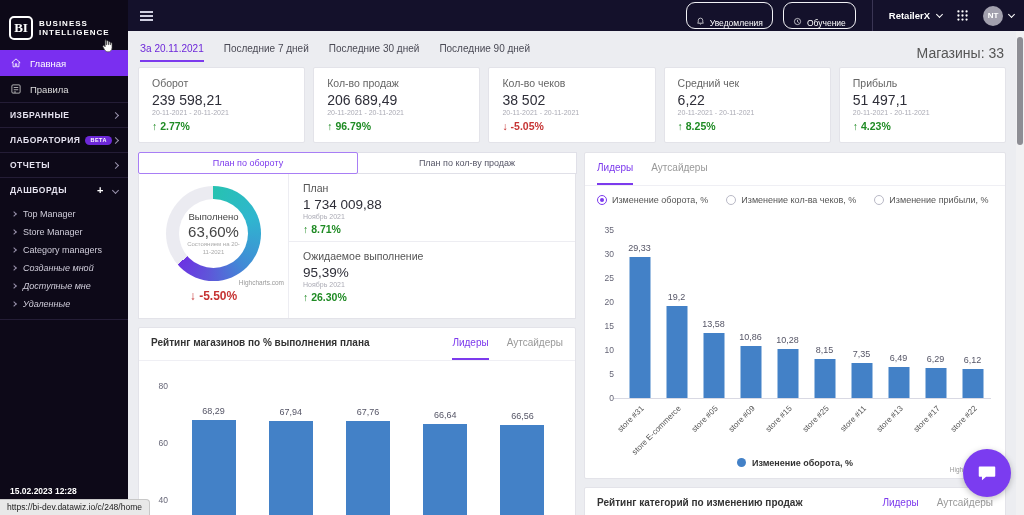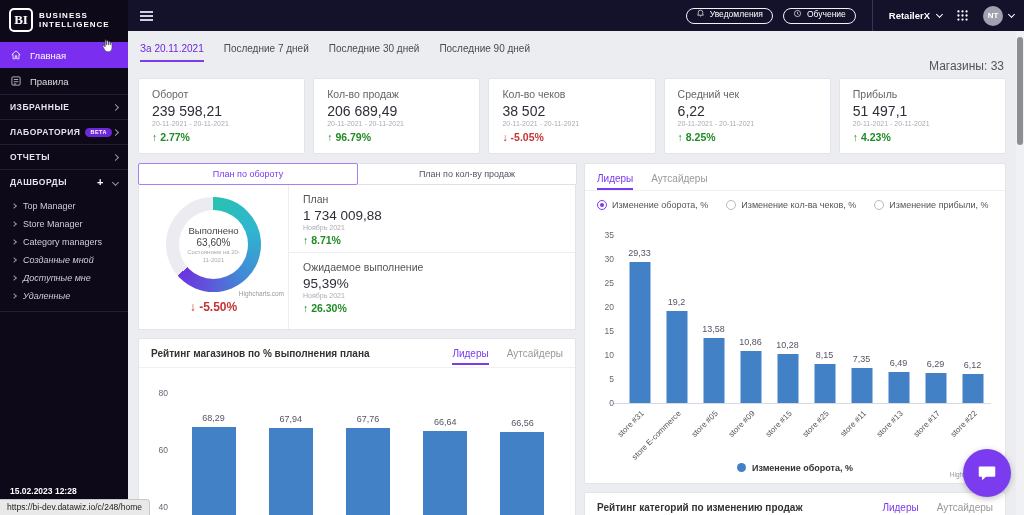--- a/index.html
+++ b/index.html
@@ -2,21 +2,21 @@
 <html style="--bar: #4381c7;"><head>
 <meta charset="utf-8">
 <style>
   * { margin:0; padding:0; box-sizing:border-box; }
   html,body { width:1024px; height:515px; overflow:hidden; }
   body { position:relative; background:#ecedf1; font-family:"Liberation Sans", sans-serif; color:#333; }
   :root { --purple:#7c3aed; --green:#1f8b24; --red:#c63434; --bar:#4381c7; --card-border:#e3e3e9; }
 
   
   .sidebar { position:absolute; left:0; top:0; width:128px; height:515px; background:#0d0918; z-index:6; }
-  .logo { display:flex; align-items:center; gap:6px; padding:8px 9px 10px; }
+  .logo { display:flex; align-items:center; gap:6px; padding:16px 9px 10px; }
   .logo-mark { width:24px; height:24px; border:2px solid #fff; border-radius:5px; color:#fff;
     font-family:"Liberation Serif", serif; font-weight:bold; font-size:13px; display:flex; align-items:center; justify-content:center; }
   .logo-text { color:#fff; font-size:8px; letter-spacing:1px; line-height:1.15; font-weight:bold; }
   .nav-item { display:flex; align-items:center; gap:8px; height:26px; padding:0 10px; color:#ddd; font-size:9.5px; cursor:pointer; }
   .nav-item.active { background:#7a2ff0; color:#fff; }
   .nav-item .icon { width:12px; height:12px; display:inline-flex; }
   .section { display:flex; align-items:center; height:25px; padding:0 10px; color:#e4e1ee; font-size:8.5px; font-weight:bold;
     letter-spacing:.5px; border-top:1px solid #241d36; cursor:pointer; }
   .section:first-of-type { margin-top:6px; }
   .beta { background:#6d28d9; color:#fff; font-size:5.5px; font-weight:bold; padding:1.5px 5px; border-radius:6px; margin-left:5px; letter-spacing:.5px; }
@@ -31,40 +31,40 @@
   .side-footer { position:absolute; left:10px; bottom:8px; }
   .upd-time { color:#fff; font-size:8.5px; font-weight:bold; }
   .upd-note { color:#a79fbc; font-size:8px; font-style:italic; margin-top:2px; white-space:nowrap; }
   .url-preview { position:absolute; left:0; bottom:0; z-index:20; background:#e9e9e9; border:1px solid #c8c8c8; border-left:none; border-bottom:none;
     border-top-right-radius:4px; color:#222; font-size:8.5px; padding:2px 7px 3px; }
 
   
   .topbar { position:absolute; left:128px; top:0; right:0; height:31px; background:#14112b; display:flex; align-items:center; padding:0 10px 0 12px; z-index:5; }
   .hamburger { width:13px; height:2px; background:#cfcfe0; box-shadow:0 4px 0 #cfcfe0, 0 8px 0 #cfcfe0; margin-top:-8px; cursor:pointer; }
   .tb-right { margin-left:auto; display:flex; align-items:center; gap:10px; height:100%; }
-  .pill { display:flex; align-items:flex-start; gap:5px; height:16px; padding:0 9px; border:1px solid #f2f2f6; border-radius:9px;
+  .pill { display:flex; align-items:flex-end; gap:5px; height:27px; padding:0 9px; border:1px solid #f2f2f6; border-radius:9px;
     background:transparent; color:#fff; font-size:8.5px; font-family:inherit; cursor:pointer; }
   .tb-div { width:1px; height:31px; background:#3a3554; margin:0 6px; }
   .company { display:flex; align-items:center; gap:7px; color:#fff; font-size:9.5px; font-weight:bold; cursor:pointer; }
   .caret { width:5px; height:5px; border-right:1.4px solid #fff; border-bottom:1.4px solid #fff; transform:rotate(45deg); margin-top:-3px; }
   .apps { display:inline-flex; cursor:pointer; margin:0 4px; }
   .avatar-wrap { display:flex; align-items:center; gap:6px; cursor:pointer; }
   .avatar { width:20px; height:20px; border-radius:50%; background:#a2a0ae; color:#fff; font-size:8px; font-weight:bold;
     display:flex; align-items:center; justify-content:center; }
 
   
   .scrollbar { position:absolute; right:0; top:31px; bottom:0; width:8px; background:#f1f1f3; z-index:7; }
   .thumb { position:absolute; top:6px; left:1px; width:6px; height:108px; background:#8d8d94; border-radius:3px; }
 
   
   .main { position:absolute; left:128px; top:31px; right:8px; height:700px; padding:9px 10px 0; }
   .period-row { display:flex; align-items:flex-start; gap:20px; padding:3px 2px 0; }
   .ptab { font-size:10px; color:#4a4a55; padding-bottom:6px; cursor:pointer; }
   .ptab.active { color:#6d28d9; border-bottom:2px solid var(--purple); }
-  .stores { margin-left:auto; font-size:12px; color:#555; padding-top:2px;margin-top:14px; }
+  .stores { margin-left:auto; font-size:14px; color:#555; padding-top:2px; }
 
   .kpi-row { display:flex; gap:8px; margin-top:5px; }
   .kpi-card { flex:1; background:#fff; border:1px solid var(--card-border); border-radius:2px; padding:9px 13px 7px; height:76px; }
   .kpi-title { font-size:10.5px; color:#666; }
   .kpi-value { font-size:14px; color:#2e2e38; margin:3px 0 1px; }
   .kpi-period { font-size:7px; color:#ababb5; }
   .kpi-delta { font-size:10.5px; font-weight:bold; margin-top:4px; }
   .up { color:var(--green); } .up::before { content:"↑ "; }
   .down { color:var(--red); } .down::before { content:"↓ "; }
 
@@ -73,38 +73,38 @@
   .col-right { flex:1; }
 
   .plan-tabs { display:flex; }
   .plan-tab { flex:1; height:22px; line-height:20px; text-align:center; background:#fff; border:1px solid #e0e0e8; font-size:9px; color:#556; margin-right:-1px; cursor:pointer; }
   .plan-tab.active { border-color:#a87ef5; color:#7c3aed; border-radius:2px; position:relative; z-index:1; }
   .plan-card { display:flex; background:#fff; border:1px solid var(--card-border); border-top:none; height:145px; }
   .donut-col { width:150px; position:relative; padding-top:12px; display:flex; flex-direction:column; align-items:center; border-right:1px solid #ededf2; }
   .donut { width:95px; height:95px; border-radius:50%; position:relative; }
   .hole { position:absolute; inset:13px; background:#fff; border-radius:50%; display:flex; flex-direction:column; align-items:center; justify-content:center; text-align:center; }
   .d-label { font-size:9.5px; color:#444; }
-  .d-val { font-size:10px; color:#444; margin-top:1px; }
+  .d-val { font-size:15px; color:#444; margin-top:1px; }
   .d-asof { font-size:6px; color:#aaa; margin-top:1px; width:58px; line-height:1.3; }
   .d-delta { font-size:12px; font-weight:bold; margin-top:8px; text-align:center; }
   .hc-mark { position:absolute; right:4px; bottom:32px; font-size:6.5px; color:#999; }
   .metrics { flex:1; }
   .metric { padding:8px 14px 6px; }
   .metric:first-child { border-bottom:1px solid #ededf2; }
   .m-title { font-size:10.5px; color:#555; }
   .m-value { font-size:13.5px; color:#2e2e38; margin:3px 0 1px; }
   .m-period { font-size:7px; color:#ababb5; }
   .m-delta { font-size:10.5px; font-weight:bold; margin-top:3px; }
 
   .card { background:#fff; border:1px solid var(--card-border); border-radius:2px; position:relative; }
   .rank-card { margin-top:8px; height:310px; }
   .card-head { display:flex; justify-content:space-between; align-items:flex-start; padding:9px 12px 0; }
   .card-title { font-size:10px; font-weight:bold; color:#333; padding-bottom:8px; }
   .lo-tabs { display:flex; gap:18px; font-size:10px; }
-  .lo-tabs span { color:#999; padding-bottom:4px; cursor:pointer; }
+  .lo-tabs span { color:#999; padding-bottom:10px; cursor:pointer; }
   .lo-tabs .active { color:#7c3aed; border-bottom:2px solid var(--purple); }
   .head-line { border-bottom:1px solid #efeff4; margin:0 0 0 0; }
 
   .radios { display:flex; gap:18px; padding:9px 12px 4px; align-items:center; }
   .radio { display:flex; align-items:center; gap:5px; font-size:9px; color:#555; cursor:pointer; }
   .rdot { width:10px; height:10px; border-radius:50%; border:1px solid #b9b9c6; position:relative; flex:none; }
   .radio.sel .rdot { border-color:#7c3aed; }
   .radio.sel .rdot::after { content:""; position:absolute; inset:2px; border-radius:50%; background:#7c3aed; }
 
   .plot { position:relative; margin:14px 14px 0 36px; }

